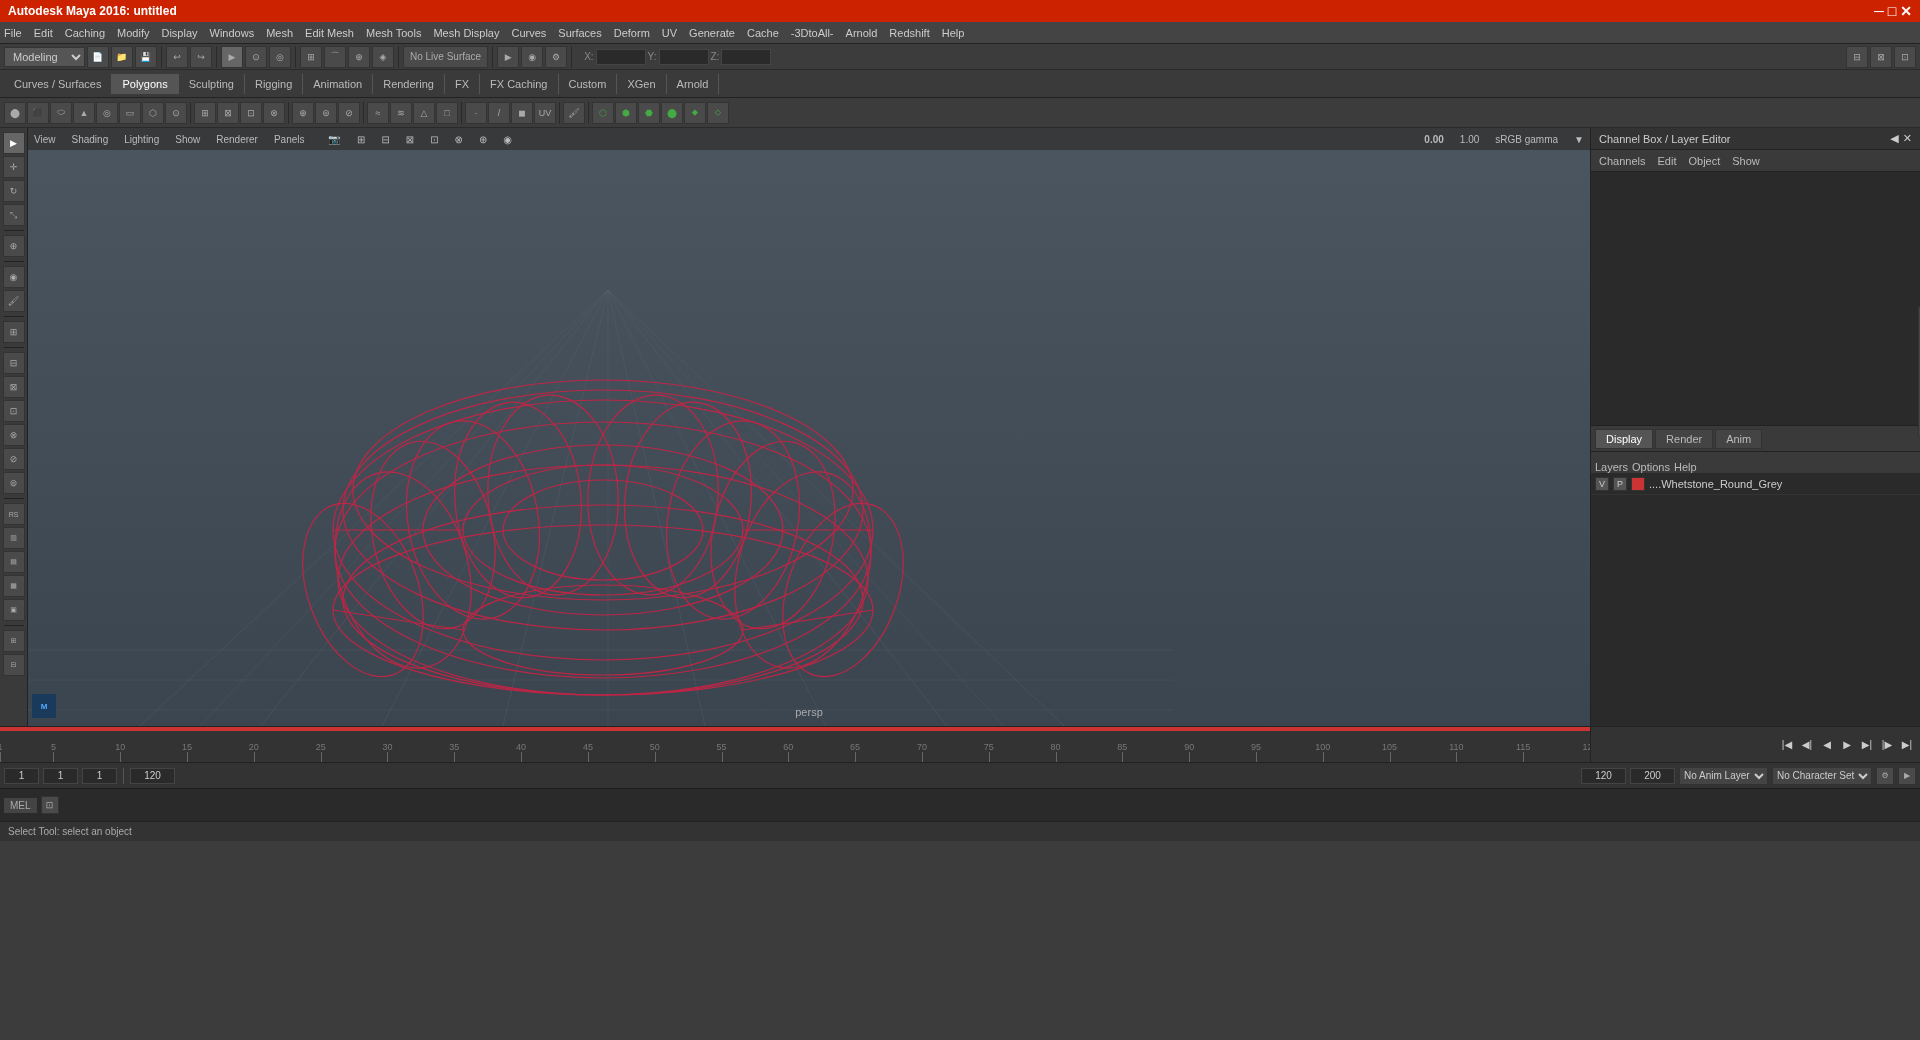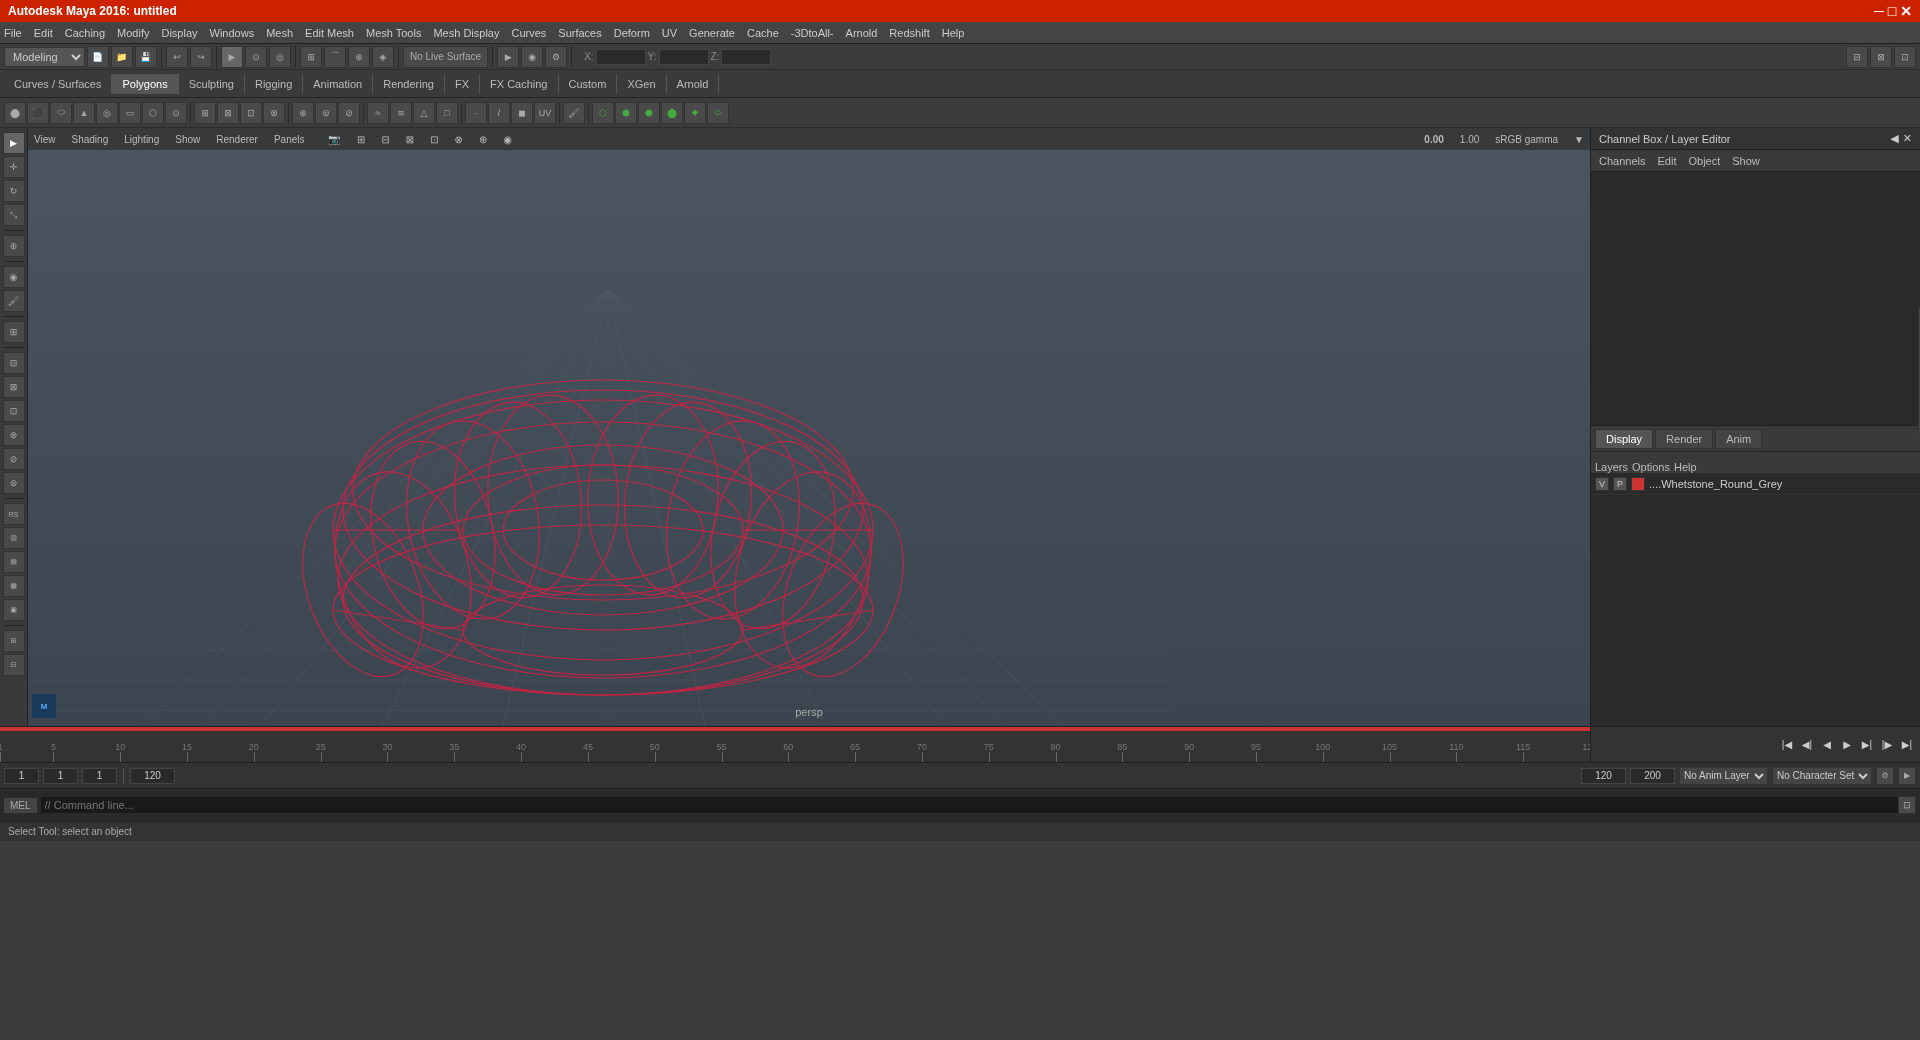--- a/index.html
+++ b/index.html
@@ -679,19 +679,18 @@
   </select>
   <select class="bottom-select">
     <option>No Character Set</option>
   </select>
   <div class="icon-btn" style="width:18px;height:18px;font-size:8px;">⚙</div>
   <div class="icon-btn" style="width:18px;height:18px;font-size:8px;">▶</div>
 </div>
 
 <div id="cmdline-area">
   <div id="cmdline-label">MEL</div>
-  <input id="cmdline-input" type="text" placeholder="// Command line..." style="">
   <div class="icon-btn" style="width:18px;height:18px;">⊡</div>
 </div>
 
 <div id="statusbar">
   <span>Select Tool: select an object</span>
 </div>
 
 </body></html>

